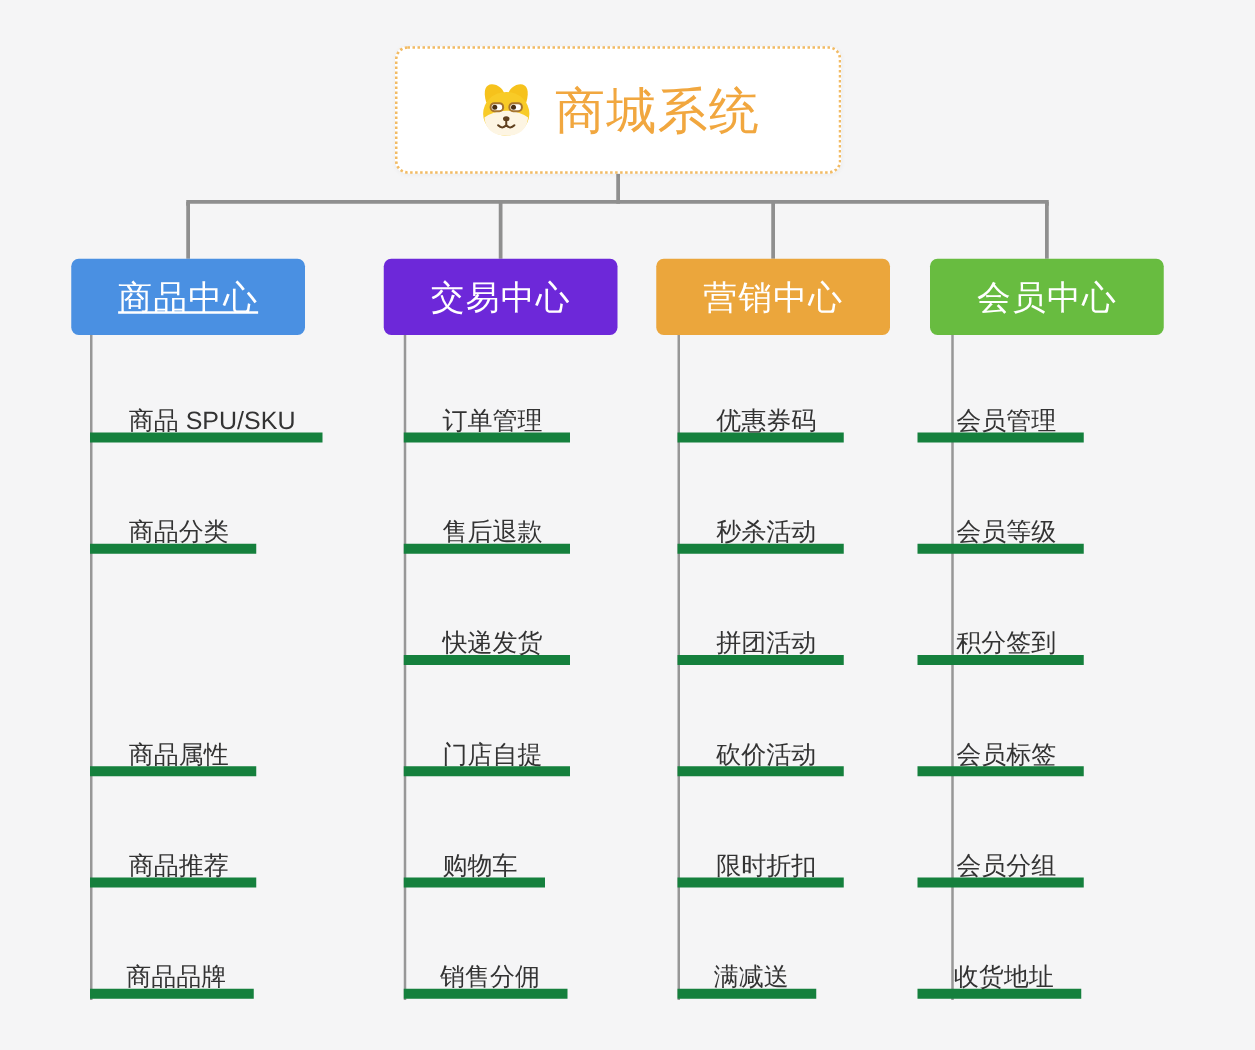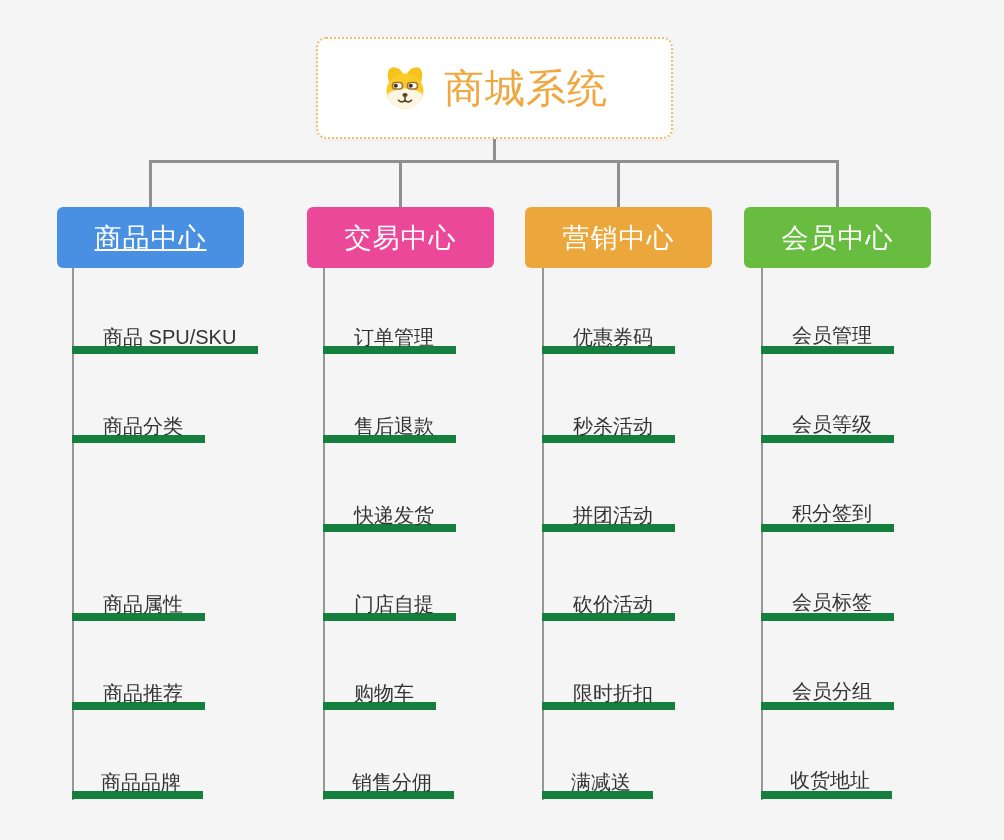--- a/index.html
+++ b/index.html
@@ -54,21 +54,21 @@
     display: flex;
     align-items: center;
     justify-content: center;
     color: #ffffff;
     font-size: 27px;
     letter-spacing: 1px;
     cursor: pointer;
     white-space: nowrap;
   }
   .branch-0 { left: 57px;  background: #4a90e2; text-decoration: underline; }
-  .branch-1 { left: 307px; background: #ec4899; }
+  .branch-1 { left: 307px; background: #6d28d9; }
   .branch-2 { left: 525px; background: #ebA63c; }
   .branch-3 { left: 744px; background: #68bc40; }
   
   .spine {
     position: absolute;
     top: 268px;
     width: 2px;
     height: 532px; 
     background: #979797;
   }
@@ -84,21 +84,21 @@
     padding: 0 22px 0 31px;
     border-bottom: 8px solid #15803d;
     font-size: 20px;
     color: #333333;
     white-space: nowrap;
     cursor: pointer;
   }
   .col-0 { left: 72px; }
   .col-1 { left: 323px; }
   .col-2 { left: 542px; }
-  .col-3 { left: 761px; font-family: Liberation Mono, monospace; }
+  .col-3 { left: 734px; }
   .row-0 { top: 322px; }
   .row-1 { top: 411px; }
   .row-2 { top: 500px; }
   .row-3 { top: 589px; }
   .row-4 { top: 678px; }
   .row-5 { top: 767px; padding-left: 29px; }
 </style>
 </head>
 <body>
 

